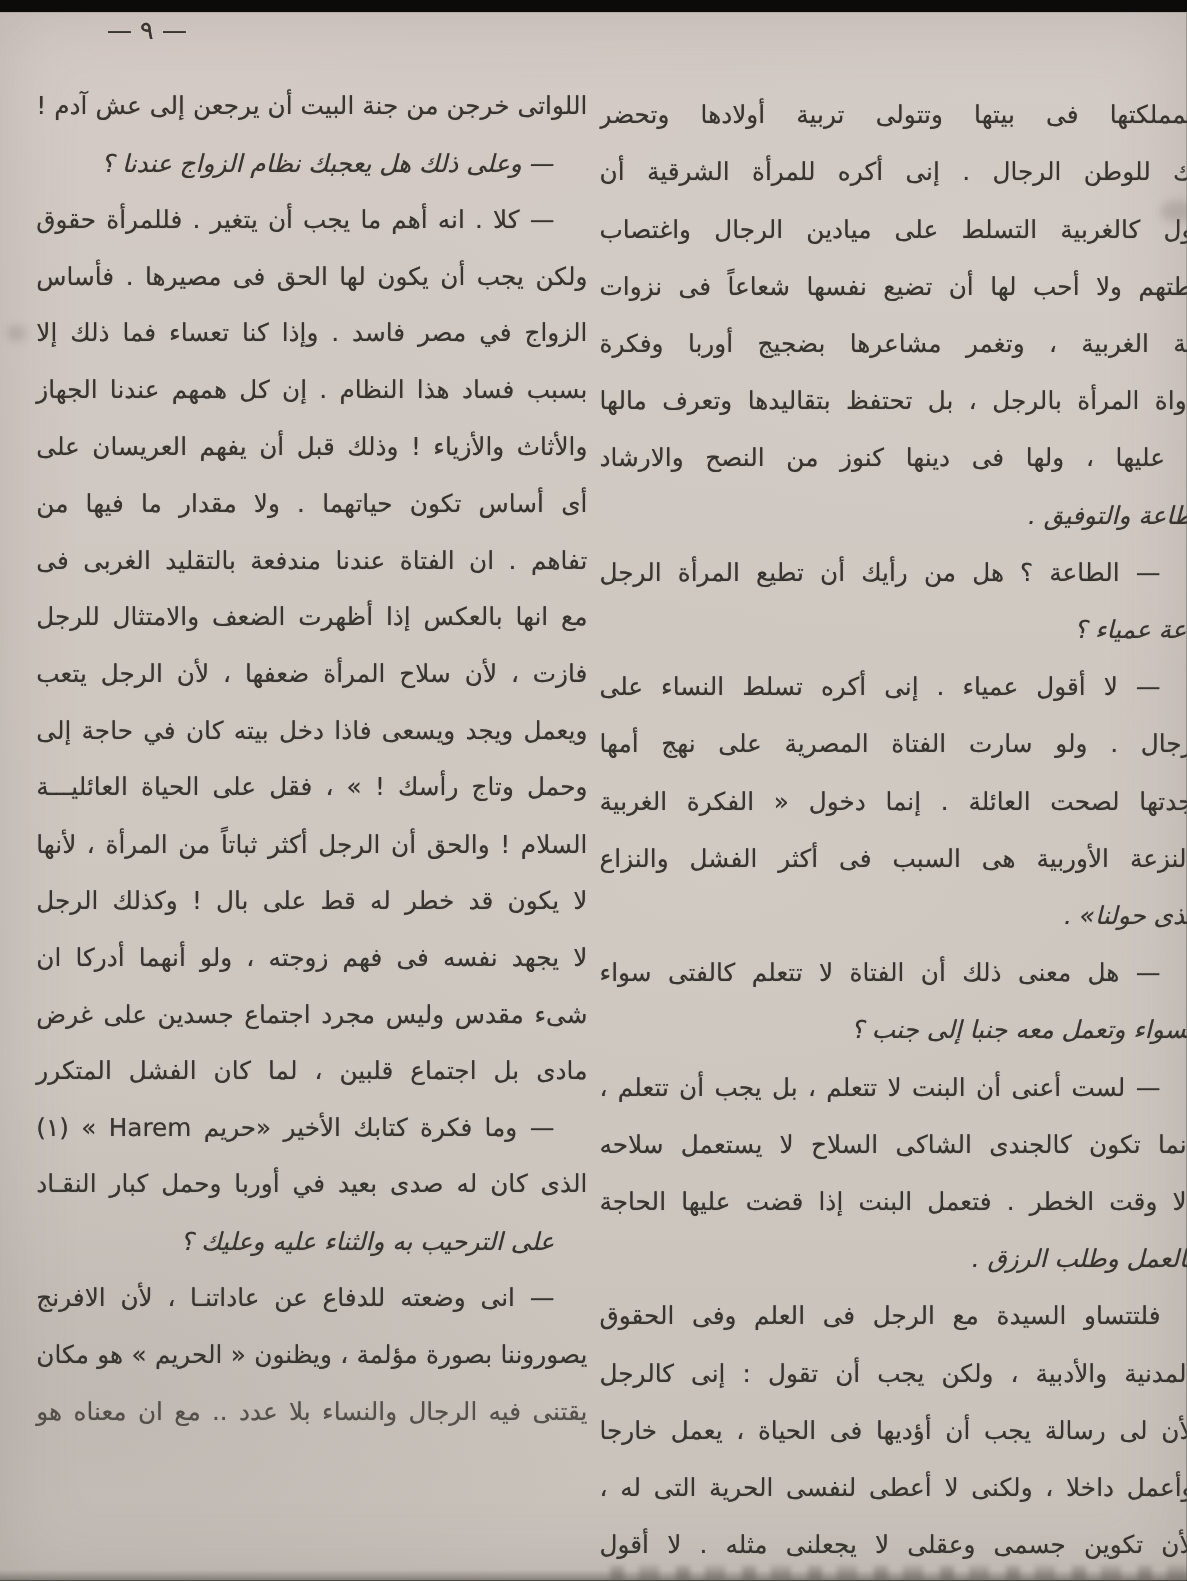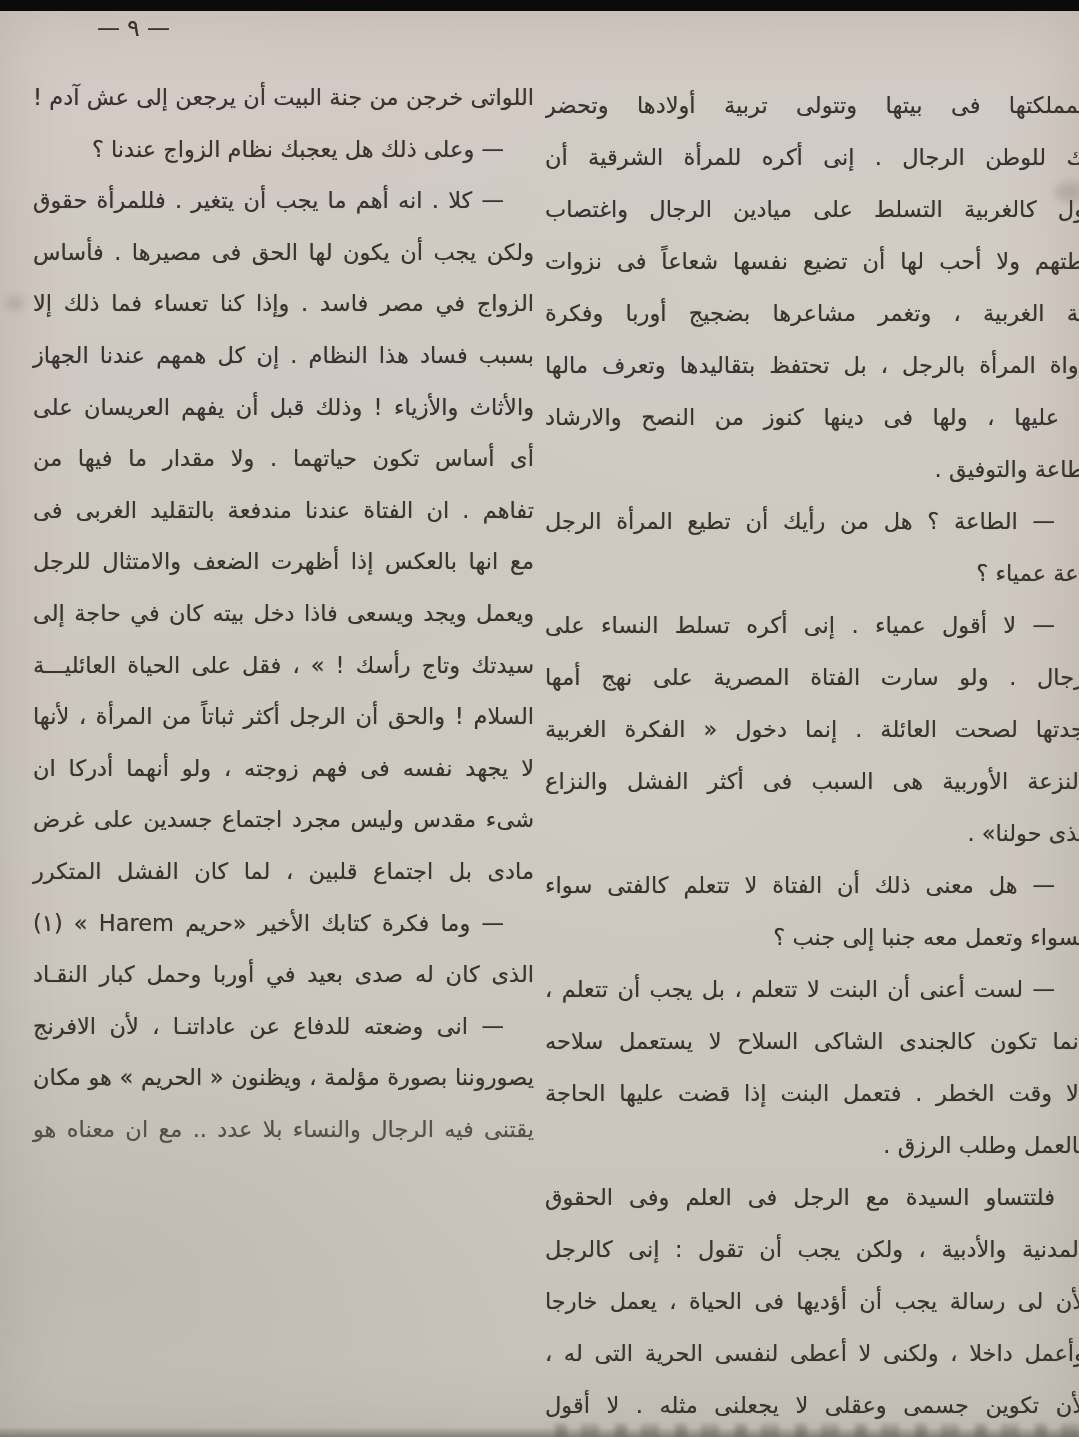--- a/index.html
+++ b/index.html
@@ -53,21 +53,21 @@
   .col-left  { left: 0;     top: 62px; width: 534px; }
   .col-right { left: 545px; top: 69px; width: 540px; }
   .line {
     white-space: normal;
     overflow: hidden;
     font-size: 22.5px;
   }
   .col-left  .line { height: 51.6px; line-height: 51.6px; padding-left: 33px; }
   .col-right .line { height: 52px;   line-height: 52px; }
   .line.j { text-align: justify; text-align-last: justify; }
-  .line.r { text-align: right;   text-align-last: right; white-space: nowrap; }
+  .line.r { text-align: right;   text-align-last: right; white-space: nowrap; font-style: italic; }
   .line.ind { padding-right: 30px; }
   .line.faded { opacity: .8; filter: blur(.4px); }
   .cut-smear {
     position: absolute;
     left: 555px; right: 0; bottom: 0;
     height: 13px;
     background: repeating-linear-gradient(90deg,
       rgba(70,63,56,.38) 0 12px, transparent 12px 26px,
       rgba(70,63,56,.30) 26px 44px, transparent 44px 60px);
     filter: blur(2.2px);
@@ -101,28 +101,31 @@
         <div class="line j">اللواتى خرجن من جنة البيت أن يرجعن إلى عش آدم !</div>
         <div class="line r ind">— وعلى ذلك هل يعجبك نظام الزواج عندنا ؟</div>
         <div class="line j ind">— كلا . انه أهم ما يجب أن يتغير . فللمرأة حقوق</div>
         <div class="line j">ولكن يجب أن يكون لها الحق فى مصيرها . فأساس</div>
         <div class="line j">الزواج في مصر فاسد . وإذا كنا تعساء فما ذلك إلا</div>
         <div class="line j">بسبب فساد هذا النظام . إن كل همهم عندنا الجهاز</div>
         <div class="line j">والأثاث والأزياء ! وذلك قبل أن يفهم العريسان على</div>
         <div class="line j">أى أساس تكون حياتهما . ولا مقدار ما فيها من</div>
         <div class="line j">تفاهم . ان الفتاة عندنا مندفعة بالتقليد الغربى فى المساواة</div>
         <div class="line j">مع انها بالعكس إذا أظهرت الضعف والامتثال للرجل</div>
+        <div class="line j">فازت ، لأن سلاح المرأة ضعفها ، لأن الرجل يتعب</div>
         <div class="line j">ويعمل ويجد ويسعى فاذا دخل بيته كان في حاجة إلى</div>
-        <div class="line j">سيدتك وتاج رأسك ! » ، فقل على الحياة العائليـــة</div>
+        <div class="line j">وحمل وتاج رأسك ! » ، فقل على الحياة العائليـــة</div>
         <div class="line j">السلام ! والحق أن الرجل أكثر ثباتاً من المرأة ، لأنها</div>
+        <div class="line j">لا يكون قد خطر له قط على بال ! وكذلك الرجل</div>
         <div class="line j">لا يجهد نفسه فى فهم زوجته ، ولو أنهما أدركا ان الزواج</div>
         <div class="line j">شىء مقدس وليس مجرد اجتماع جسدين على غرض</div>
         <div class="line j">مادى بل اجتماع قلبين ، لما كان الفشل المتكرر المشهود</div>
         <div class="line j ind">— وما فكرة كتابك الأخير «حريم Harem » (١)</div>
         <div class="line j">الذى كان له صدى بعيد في أوربا وحمل كبار النقـاد</div>
+        <div class="line r ind">على الترحيب به والثناء عليه وعليك ؟</div>
         <div class="line j ind">— انى وضعته للدفاع عن عاداتنـا ، لأن الافرنج</div>
         <div class="line j">يصوروننا بصورة مؤلمة ، ويظنون « الحريم » هو مكان</div>
         <div class="line j faded">يقتنى فيه الرجال والنساء بلا عدد .. مع ان معناه هو</div>
       </div>
     <div class="col col-right">
         <div class="line j">بمملكتها فى بيتها وتتولى تربية أولادها وتحضر</div>
         <div class="line j">ك للوطن الرجال . إنى أكره للمرأة الشرقية أن</div>
         <div class="line j">ول كالغربية التسلط على ميادين الرجال واغتصاب</div>
         <div class="line j">طتهم ولا أحب لها أن تضيع نفسها شعاعاً فى نزوات</div>
         <div class="line j">ية الغربية ، وتغمر مشاعرها بضجيج أوربا وفكرة</div>

